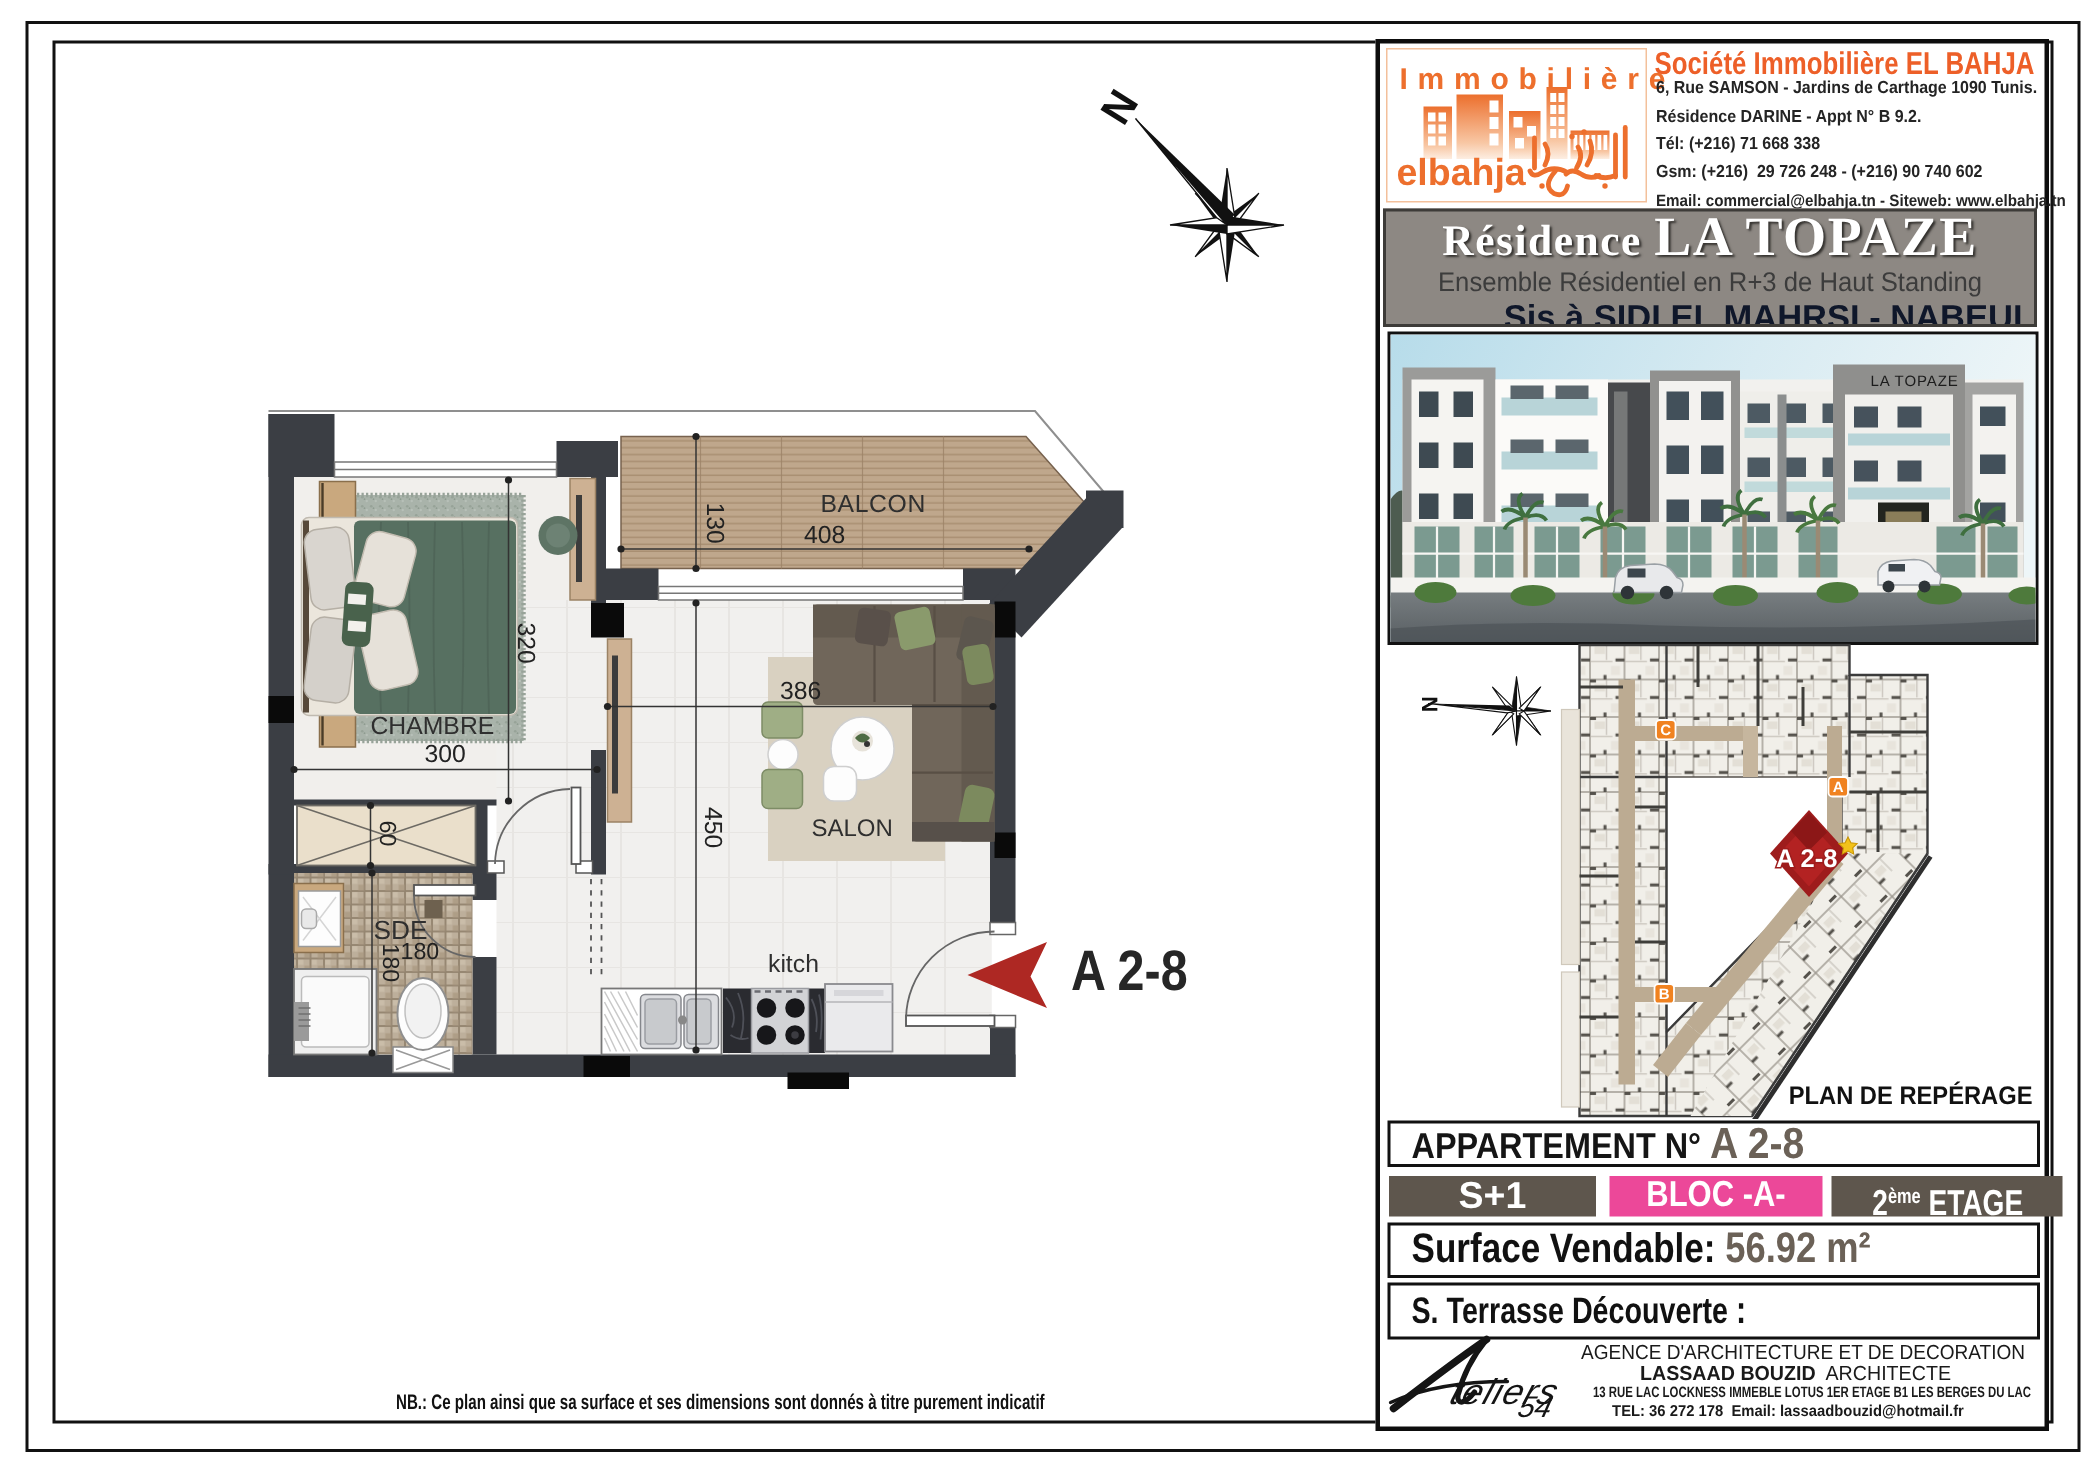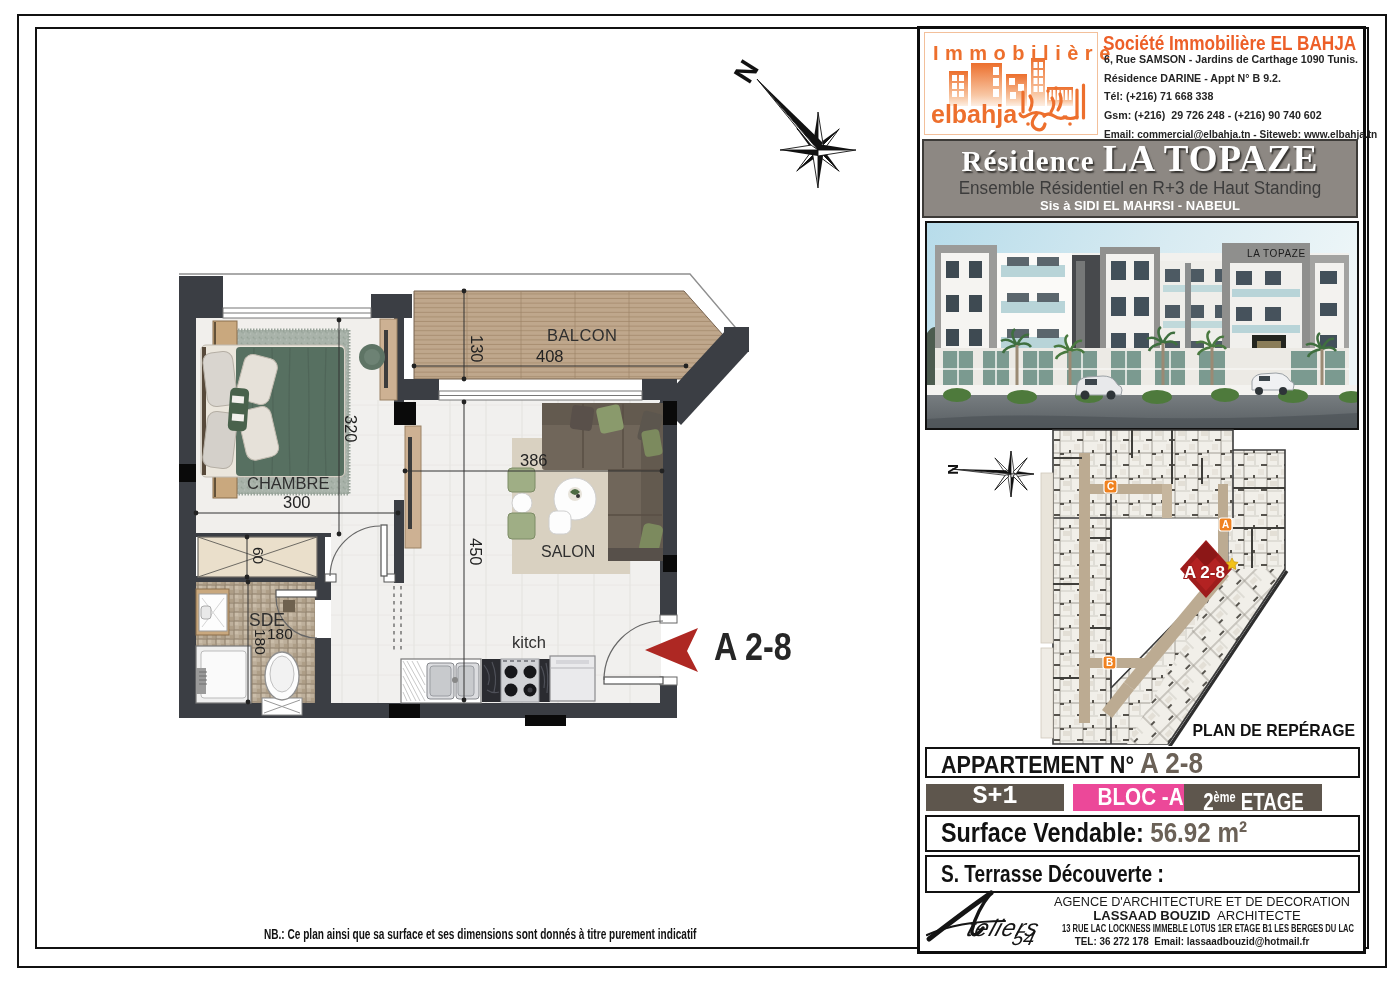--- a/index.html
+++ b/index.html
@@ -435,21 +435,21 @@
 6, Rue SAMSON - Jardins de Carthage 1090 Tunis.<br>
 Résidence DARINE - Appt N° B 9.2.<br>
 Tél: (+216) 71 668 338<br>
 Gsm: (+216)&nbsp; 29 726 248 - (+216) 90 740 602<br>
 <span style="font-size:11px;">Email: commercial@elbahja.tn - Siteweb: www.elbahja.tn</span>
 </div>
 
 <div class="abs" style="left:922px;top:139px;width:432px;height:75px;background:#8d8883;border:2px solid #3d3b38;text-align:center;overflow:hidden;">
   <div style="margin-top:0px;height:36px;color:#fff;font-family:'Liberation Serif',serif;font-weight:bold;text-shadow:1.5px 1.5px 1.5px #33312e;white-space:nowrap;letter-spacing:1px;"><span style="font-size:29px;line-height:36px;margin-top:40px;">Résidence </span><span style="font-size:37px;line-height:36px;">LA TOPAZE</span></div>
   <div style="margin-top:1px;font-size:18px;color:#3c3c3c;white-space:nowrap;transform:scaleX(0.95);">Ensemble Résidentiel en R+3 de Haut Standing</div>
-  <div style="margin-top:-1px;font-size:13px;font-weight:bold;color:#ffffff;white-space:nowrap;">Sis à SIDI EL MAHRSI - NABEUL</div>
+  <div style="margin-top:-1px;font-size:23px;font-weight:bold;color:#0f172a;white-space:nowrap;text-align:right;">Sis à SIDI EL MAHRSI - NABEUL</div>
 </div>
 
 <svg class="abs" style="left:925px;top:221px;border:2px solid #111;" width="430" height="205" viewBox="0 0 430 205">
   <defs>
     <linearGradient id="sky" x1="0" y1="0" x2="1" y2="0.25">
       <stop offset="0" stop-color="#b7dcea"></stop>
       <stop offset="0.55" stop-color="#d8ebf2"></stop>
       <stop offset="1" stop-color="#eef6f8"></stop>
     </linearGradient>
     <linearGradient id="road" x1="0" y1="0" x2="0" y2="1">
@@ -737,25 +737,25 @@
     <rect x="181" y="228" width="13" height="13" rx="2.5" fill="#f08220" stroke="#fff" stroke-width="1.2"></rect>
     <text x="187.5" y="238" fill="#fff">B</text>
   </g>
 </svg>
 
 <div class="abs" style="left:1150px;top:721px;width:205px;text-align:right;font-size:17px;font-weight:bold;color:#111;transform:scaleX(0.93);transform-origin:right;white-space:nowrap;">PLAN DE REPÉRAGE</div>
 
 <div class="abs" style="left:925px;top:747px;width:431px;height:27px;border:2px solid #111;"></div>
 <div class="abs" style="left:941px;top:747px;font-size:24px;font-weight:bold;color:#151515;transform:scaleX(0.9);transform-origin:left;white-space:nowrap;">APPARTEMENT N°&nbsp;<span style="color:#6b6157;font-size:29px;">A 2-8</span></div>
 
-<div class="abs" style="left:926px;top:784px;width:138px;height:27px;background:#5e564d;color:#fff;text-align:center;font-size:25px;font-weight:bold;line-height:26px;font-family:Liberation Mono, monospace;">S+1</div>
+<div class="abs" style="left:926px;top:784px;width:138px;height:27px;background:#5e564d;color:#fff;text-align:center;font-size:25px;font-weight:bold;line-height:26px;">S+1</div>
 
 <div class="abs" style="left:1073px;top:784px;width:142px;height:27px;background:#ec4899;color:#fff;text-align:center;font-size:24px;font-weight:bold;line-height:26px;"><span style="display:inline-block;transform:scaleX(0.86);">BLOC -A-</span></div>
 
-<div class="abs" style="left:1184px;top:784px;width:138px;height:27px;background:#5e564d;color:#fff;text-align:center;font-size:24px;font-weight:bold;line-height:26px;"><span style="display:inline-block;transform:scaleX(0.78);white-space:nowrap;">2<span style="font-size:14px;vertical-align:8px;">ème</span> ETAGE</span></div>
+<div class="abs" style="left:1221px;top:784px;width:154px;height:27px;background:#5e564d;color:#fff;text-align:center;font-size:24px;font-weight:bold;line-height:26px;"><span style="display:inline-block;transform:scaleX(0.78);white-space:nowrap;">2<span style="font-size:14px;vertical-align:8px;">ème</span> ETAGE</span></div>
 
 <div class="abs" style="left:925px;top:815px;width:431px;height:33px;border:2px solid #111;"></div>
 <div class="abs" style="left:941px;top:816px;font-size:27.5px;font-weight:bold;color:#111;transform:scaleX(0.85);transform-origin:left;white-space:nowrap;">Surface Vendable: <span style="color:#6b6157;font-size:28.5px;">56.92 m²</span></div>
 
 <div class="abs" style="left:925px;top:855px;width:431px;height:34px;border:2px solid #111;"></div>
 <div class="abs" style="left:941px;top:858px;font-size:24.5px;font-weight:bold;color:#111;transform:scaleX(0.78);transform-origin:left;white-space:nowrap;">S. Terrasse Découverte <span style="font-size:26px;">:</span></div>
 
 <div class="abs" style="left:1202px;top:894px;font-size:13.5px;color:#1a1a1a;white-space:nowrap;transform:translateX(-50%) scaleX(0.94);">AGENCE D'ARCHITECTURE ET DE DECORATION</div>
 <div class="abs" style="left:1197px;top:908px;font-size:13.5px;color:#1a1a1a;white-space:nowrap;transform:translateX(-50%) scaleX(0.97);"><b>LASSAAD BOUZID</b>&nbsp; ARCHITECTE</div>
 <div class="abs" style="left:1208px;top:923px;font-size:10px;font-weight:bold;color:#1a1a1a;white-space:nowrap;transform:translateX(-50%) scaleX(0.76);">13 RUE LAC LOCKNESS IMMEBLE LOTUS 1ER ETAGE B1 LES BERGES DU LAC</div>

